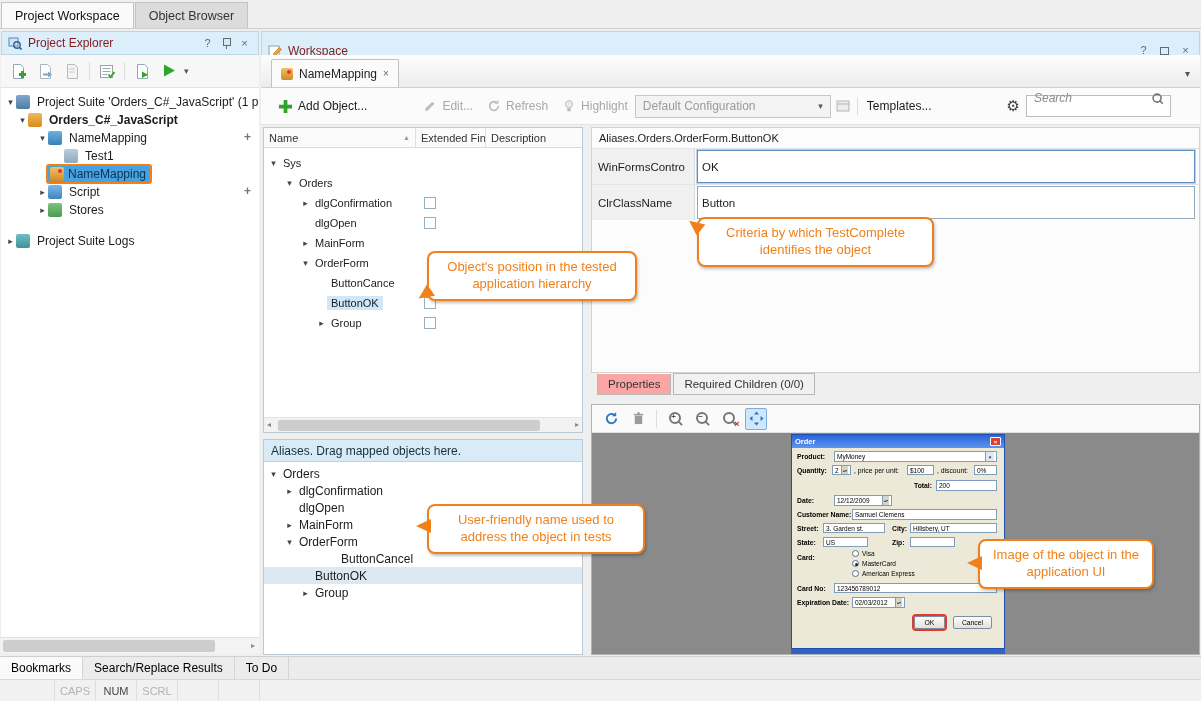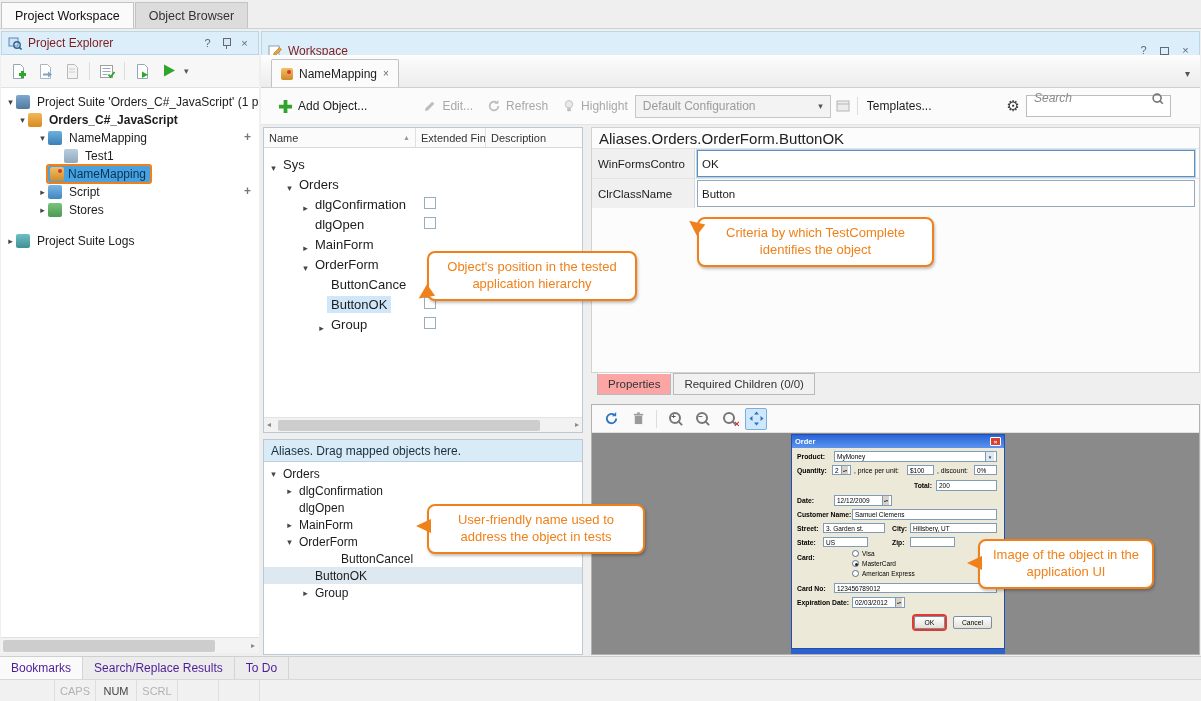--- a/index.html
+++ b/index.html
@@ -44,21 +44,21 @@
   .plabel{padding:1px 3px;white-space:nowrap;overflow:hidden}
   .bold{font-weight:700}
   .nm-sel{display:flex;align-items:center;background:#48a2e2;outline:2px solid #f08019;color:#08334f;padding:1px 4px 1px 2px;border-radius:1px}
   .row-plus{position:absolute;right:8px;top:1px;color:#777;font-weight:700}
   .pe-hscroll{position:absolute;left:1px;top:637px;width:258px;height:16px;background:#f3f3f3;border-top:1px solid #e0e0e0}
   .h-thumb{position:absolute;top:2px;height:12px;background:#cdcdcd;border-radius:2px}
   .sc-ar{position:absolute;top:3px;font-size:8px;color:#888}
 
   
   .bottom-tabs{position:absolute;left:0;top:656px;width:100%;height:23px;background:#ececec;border-top:1px solid #cfcfcf;display:flex;align-items:stretch}
-  .btab{display:flex;align-items:center;padding:0 11px;border-right:1px solid #d4d4d4;font-size:12px;color:#4c1d95}
+  .btab{display:flex;align-items:center;padding:0 11px;border-right:1px solid #d4d4d4;font-size:12px;color:#000000}
   .btab.active{background:#fafafa}
   .status{position:absolute;left:0;top:679px;width:100%;height:22px;background:#f1f1f1;border-top:1px solid #d8d8d8;display:flex;align-items:stretch;font-size:11px}
   .sspacer{width:55px;border-right:1px solid #dedede}
   .scell{display:flex;align-items:center;justify-content:center;width:41px;border-right:1px solid #dedede;color:#b3b3b3}
   .scell.on{color:#444}
 
   
   .ws-hdr{position:absolute;left:261px;top:31px;width:939px;height:39px}
   .doc-strip{position:absolute;left:261px;top:55px;width:939px;height:33px;background:linear-gradient(#fdfdfd,#ececec);border-bottom:1px solid #cfcfcf;display:flex;align-items:flex-end;padding-left:10px}
   .doc-tab{height:28px;background:#fbfbfb;border:1px solid #c2c2c2;border-bottom:none;display:flex;align-items:center;gap:6px;padding:0 9px;font-size:12px;border-radius:2px 2px 0 0}
@@ -85,36 +85,36 @@
   .mapped{position:absolute;left:263px;top:127px;width:320px;height:306px;background:#fff;border:1px solid #bac9d4}
   .sec-hdr{height:22px;background:#d8ebf7;border-bottom:1px solid #b9d3e4;display:flex;align-items:center;padding:0 7px;font-size:12px;color:#16303f}
   .coll{margin-left:auto;color:#567;font-size:10px;font-weight:700}
   .colhdr{height:20px;display:flex;border-bottom:1px solid #d9d9d9;background:#fbfbfb;font-size:11px;color:#333}
   .ch{display:flex;align-items:center;padding:0 5px;border-right:1px solid #e0e0e0;overflow:hidden;white-space:nowrap}
   .ch1{width:152px;justify-content:space-between}
   .ch2{width:70px}
   .ch3{flex:1;border-right:none}
   .sortico{font-size:7px;color:#999}
   .mtree{position:relative;padding-top:5px}
-  .mrow{height:20px;display:flex;align-items:flex-end;position:relative;font-size:13px}
+  .mrow{height:20px;display:flex;align-items:center;position:relative;font-size:11px}
   .mlabel{padding:1px 4px;white-space:nowrap}
   .mlabel.sel{background:#cfe7f8}
   .cb{position:absolute;left:160px;top:4px;width:12px;height:12px;border:1px solid #99aebd;background:#fff}
   .m-hscroll{position:absolute;left:0;bottom:0;width:318px;height:15px;background:#f2f2f2;border-top:1px solid #e3e3e3}
 
   
   .aliases{position:absolute;left:263px;top:439px;width:320px;height:216px;background:#fff;border:1px solid #bac9d4}
   .atree{padding-top:3px}
   .arow{height:17px;display:flex;align-items:center;font-size:12px;white-space:nowrap}
   .arow.sel{background:#dde8f1}
 
   
   .props{position:absolute;left:591px;top:127px;width:609px;height:246px;background:#fcfcfc;border:1px solid #d2d2d2}
-  .ppath{height:20px;display:flex;align-items:center;padding:0 7px;font-size:15px;color:#222}
-  .prow2{height:30px;display:flex;align-items:stretch;border-top:1px solid #e4e4e4}
+  .ppath{height:20px;display:flex;align-items:center;padding:0 7px;font-size:11px;color:#222}
+  .prow2{height:36px;display:flex;align-items:stretch;border-top:1px solid #e4e4e4}
   .pname{width:103px;background:#f0f0f0;border-right:1px solid #d9d9d9;display:flex;align-items:center;padding:0 6px;font-size:11.5px;overflow:hidden;white-space:nowrap}
   .pval{flex:1;margin:1px 4px 1px 2px;border:1px solid #93a9bd;background:#fff;display:flex;align-items:center;padding:0 4px;font-size:11.5px}
   .pval.focus{border-color:#5f8fc0;outline:1px solid #bcd4ea}
   .ptabs{position:absolute;left:591px;top:373px;height:23px;display:flex;gap:2px;padding-left:6px}
   .ptab{display:flex;align-items:center;padding:0 10px;font-size:11.5px;border:1px solid #b9b9b9;background:#f1f1f1;color:#333;height:22px}
   .ptab.active{background:#fca5a5;border-top-color:#fff}
 
   
   .imgp{position:absolute;left:591px;top:404px;width:609px;height:251px;background:#fff;border:1px solid #b2b2b2}
   .img-toolbar{height:28px;background:#fafafa;border-bottom:1px solid #e0e0e0;display:flex;align-items:center;gap:5px;padding:0 8px}

